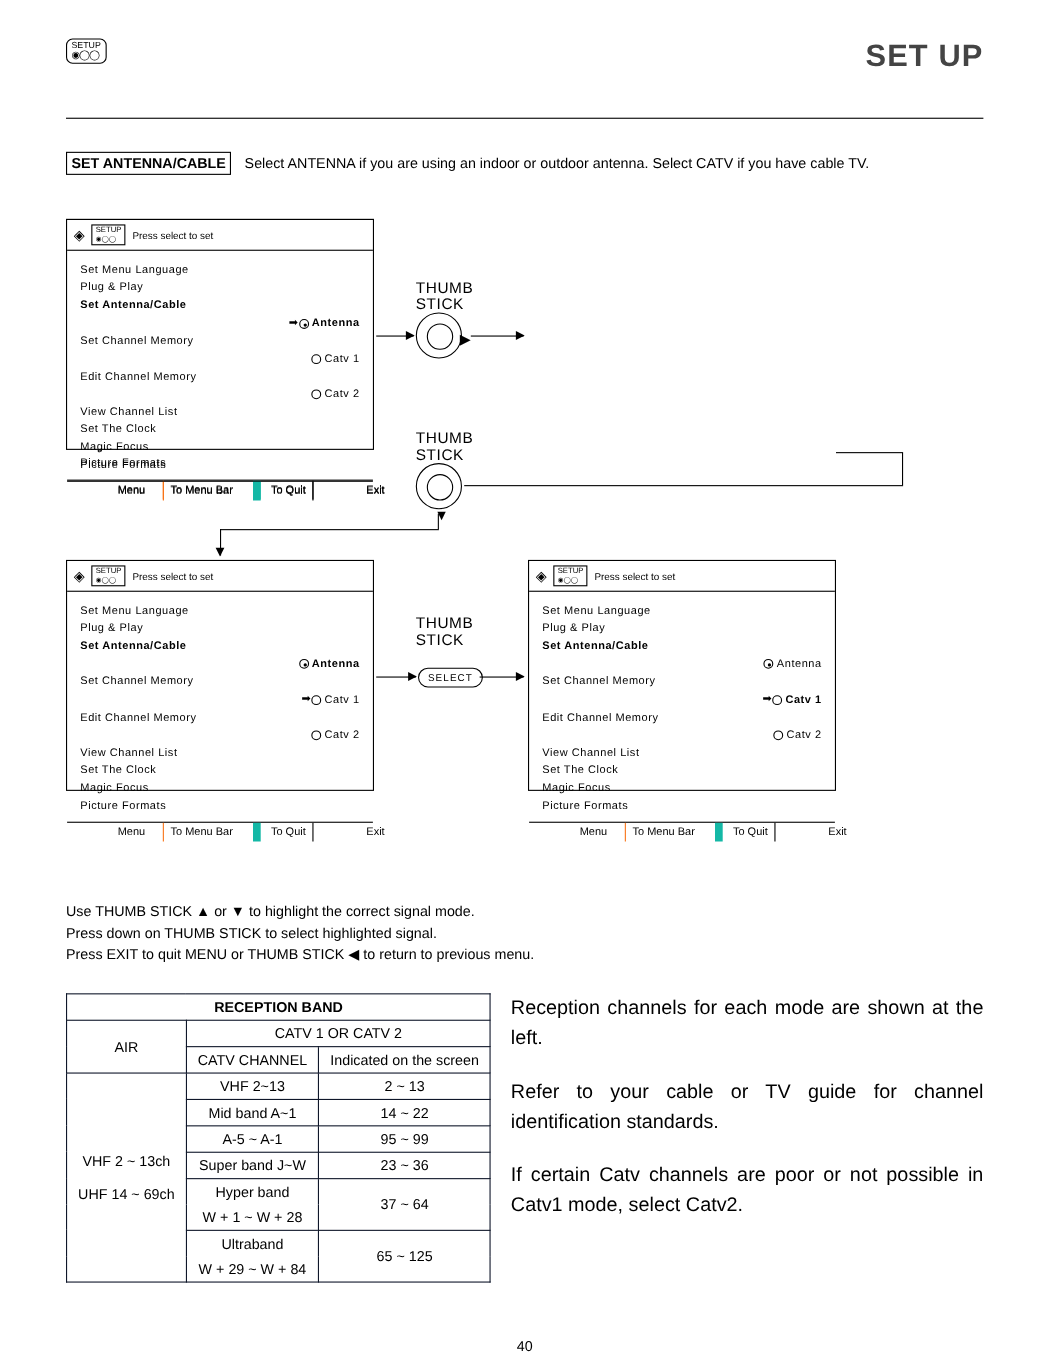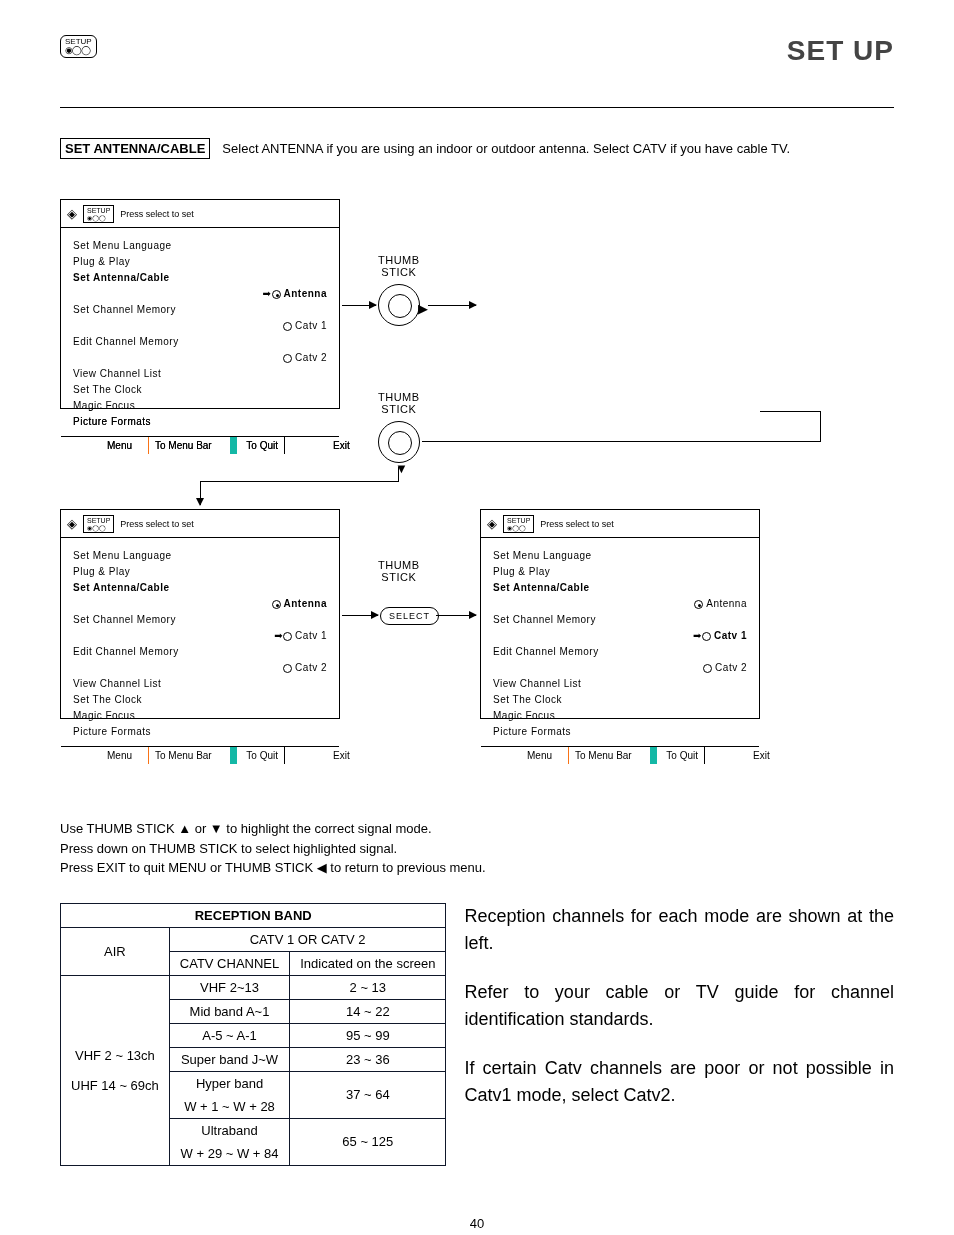--- a/index.html
+++ b/index.html
@@ -23,21 +23,21 @@
   .screen .menu-row { display:flex; justify-content:space-between; line-height:1.6;}
   .screen .menu-row .left { white-space:nowrap;text-align:center;}
   .screen .menu-row .right { white-space:nowrap; margin-left:8px;margin-top:16px;}
   .screen .menu-row.bold .left { font-weight:bold;}
   .screen .bottom { border-top:1px solid #000; display:flex; font-size:10px;}
   .screen .bottom div { padding:3px 6px;}
   .screen .bottom .b1 { border-right:1px solid #f97316; width:48px;margin-left:40px;}
   .screen .bottom .b2 { flex:1;}
   .screen .bottom .b3 { border-left:7px solid #14b8a6; width:54px; text-align:right;}
   .screen .bottom .b4 { border-left:1px solid #000; width:38px;padding-left:48px;}
-  .thumb-lbl { position:absolute; font-size:11px; text-align:center; line-height:1.1; letter-spacing:0.5px;}
+  .thumb-lbl { position:absolute; font-size:14px; text-align:left; line-height:1.1; letter-spacing:0.5px;}
   .thumb-circle { position:absolute; width:42px; height:42px; border:1px solid #000; border-radius:50%;}
   .thumb-circle::after { content:""; position:absolute; width:22px; height:22px; border:1px solid #000; border-radius:50%; top:9px; left:9px;}
   .select-oval { position:absolute; border:1px solid #000; border-radius:14px; padding:3px 8px; font-size:9px; letter-spacing:1px;}
   .arrow-h { position:absolute; height:1px; background:#000;}
   .arrow-h::after { content:""; position:absolute; right:-1px; top:-4px; border-left:8px solid #000; border-top:4.5px solid transparent; border-bottom:4.5px solid transparent;}
   .arrow-v { position:absolute; width:1px; background:#000;}
   .arrow-v::after { content:""; position:absolute; left:-4px; bottom:-1px; border-top:8px solid #000; border-left:4.5px solid transparent; border-right:4.5px solid transparent;}
   .line-h { position:absolute; height:1px; background:#000;}
   .line-v { position:absolute; width:1px; background:#000;}
   .instructions { margin: 20px 0 25px 0; line-height:1.5;}

